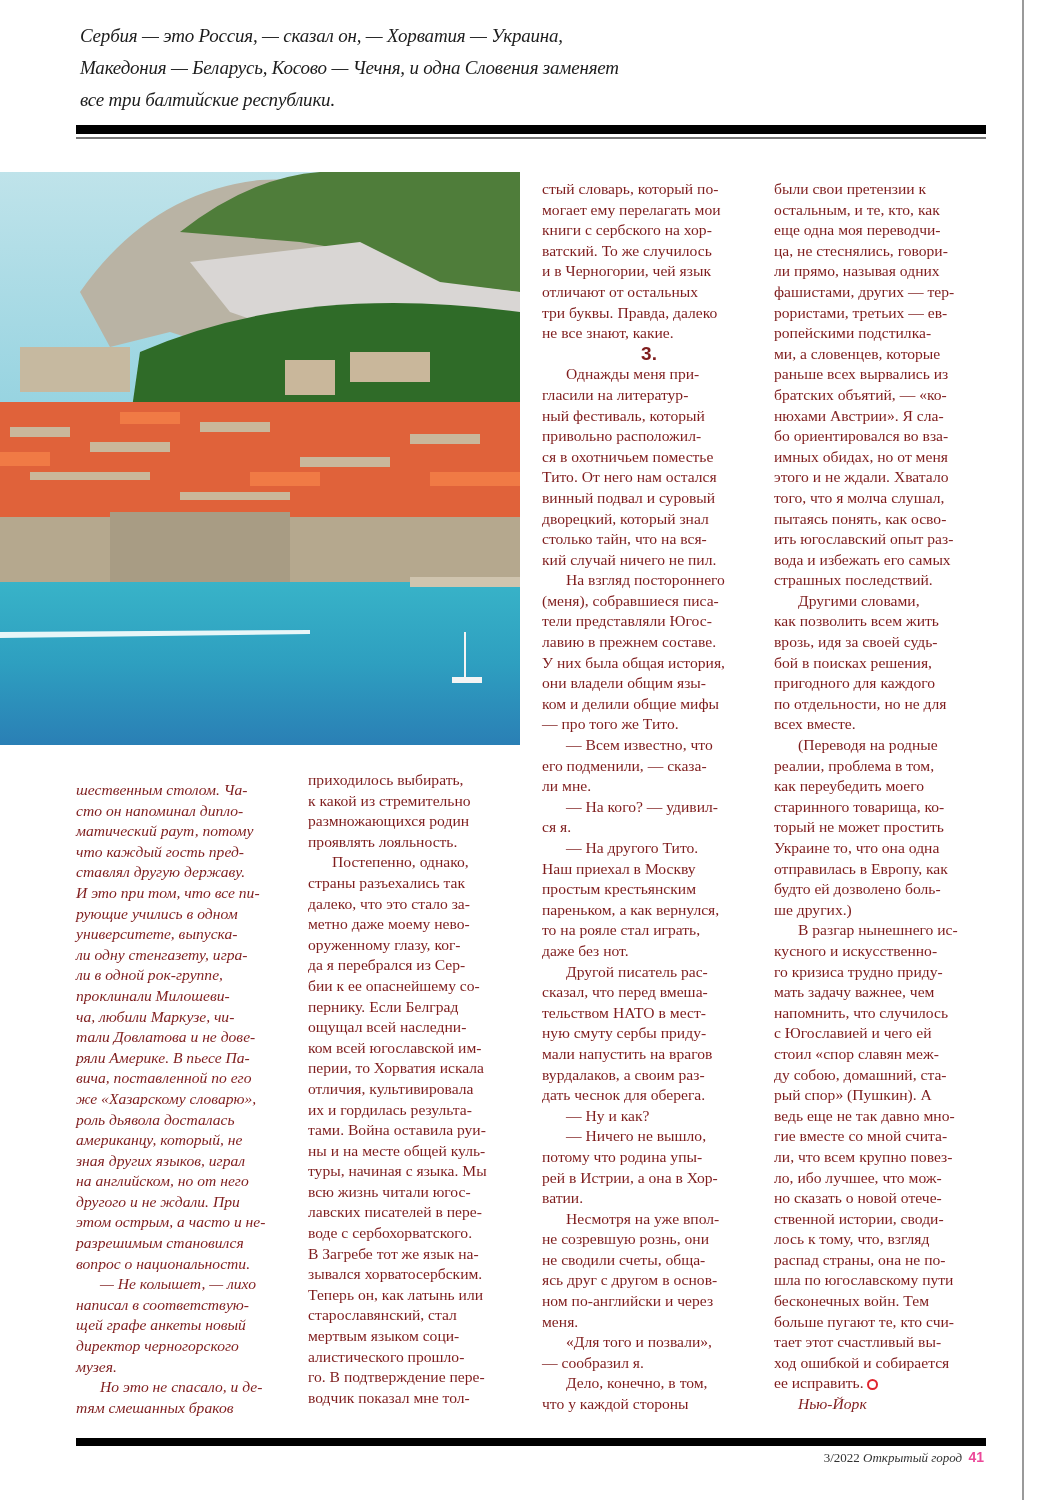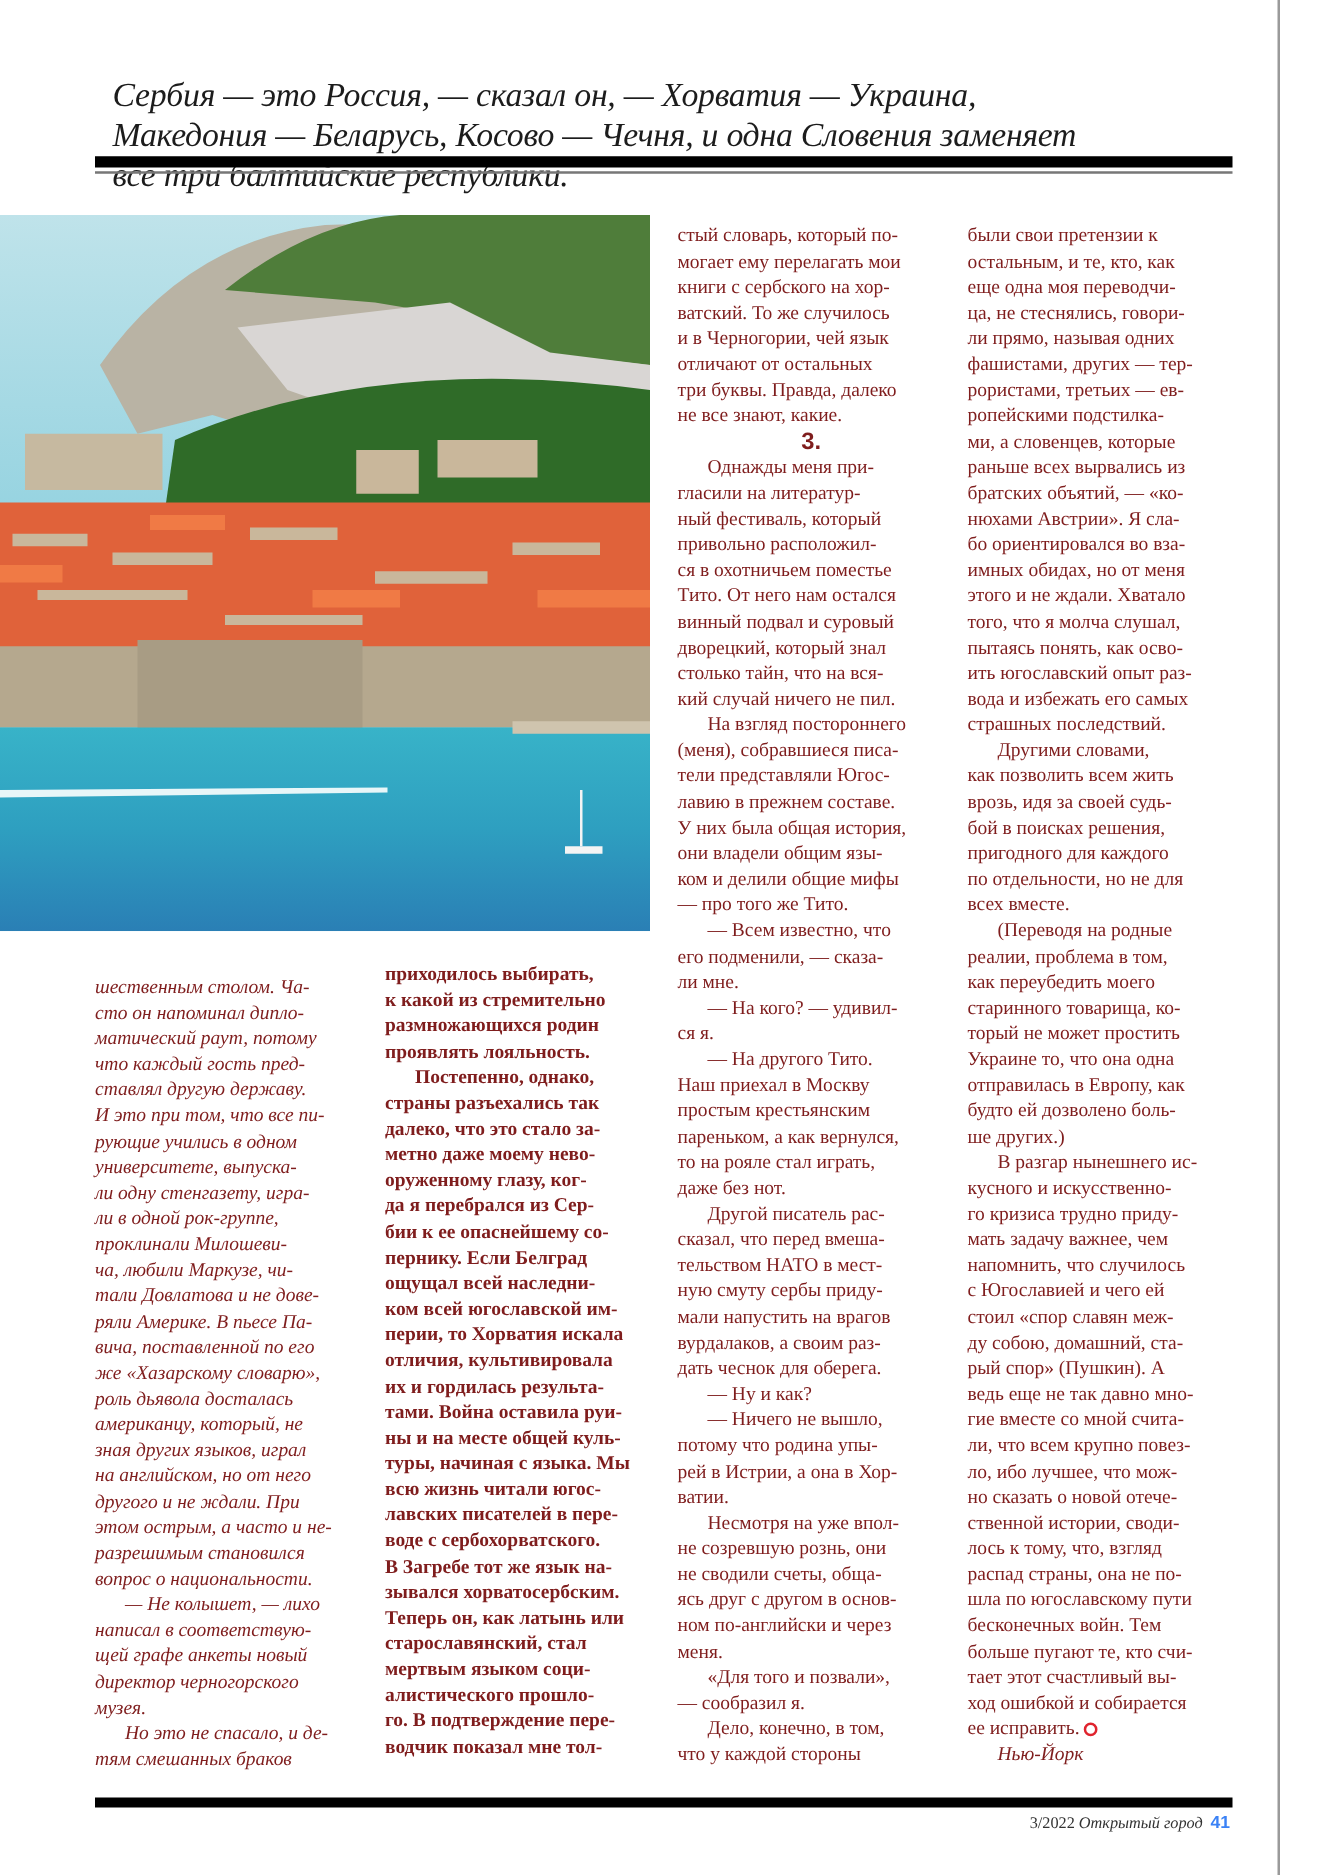--- a/index.html
+++ b/index.html
@@ -5,24 +5,23 @@
   html, body { margin: 0; padding: 0; }
   body {
     width: 1061px; height: 1500px; position: relative; overflow: hidden;
     background: #ffffff; color: #1a1a1a;
     font-family: "Liberation Serif", "DejaVu Serif", serif;
   }
   .page-edge {
     position: absolute; left: 1022px; top: 0; width: 2px; height: 1500px; background: #9a9a9a;
   }
   .pullquote {
-    position: absolute; left: 90px; top: 20px; width: 900px;
-    font-style: italic; font-size: 27px; line-height: 32px; color: #1c1c1c;
+    position: absolute; left: 80px; top: 20px; width: 900px;
+    font-style: italic; font-size: 19px; line-height: 32px; color: #1c1c1c;
     letter-spacing: -0.2px;
-    margin-top: 40px;
   }
   .pullquote .ln { display: block; white-space: nowrap; }
   .rule-thick { position: absolute; left: 76px; top: 125px; width: 910px; height: 9px; background: #000; }
   .rule-thin { position: absolute; left: 76px; top: 137px; width: 910px; height: 2px; background: #777; }
 
   .photo { position: absolute; left: 0; top: 172px; width: 520px; height: 573px; overflow: hidden; }
   .photo svg { display: block; }
 
   .col {
     position: absolute; width: 214px;
@@ -33,30 +32,30 @@
   .sec-num {
     display: block; text-align: center; height: 20.6px;
     font-family: "Liberation Sans", "DejaVu Sans", sans-serif; font-weight: bold; font-size: 19px;
   }
   .col .sign { font-style: italic; }
   .end-mark {
     display: inline-block; width: 7px; height: 7px; border: 2px solid #e0242e; border-radius: 50%;
     vertical-align: middle; margin-left: 3px;
   }
   #col1 { left: 76px; top: 780px; font-style: italic; }
-  #col2 { left: 308px; top: 770px; font-weight: bold; }
+  #col2 { left: 308px; top: 770px; }
   #col3 { left: 542px; top: 179px; }
   #col4 { left: 774px; top: 179px; }
 
   .rule-footer { position: absolute; left: 76px; top: 1438px; width: 910px; height: 8px; background: #000; }
   .footer {
     position: absolute; right: 77px; top: 1449px; font-size: 13px; color: #333; white-space: nowrap;
   }
   .footer .mag { font-style: italic; }
-  .footer .pg { font-family: "Liberation Sans", "DejaVu Sans", sans-serif; font-weight: bold; font-size: 14px; color:#3b82f6; margin-left: 3px; }
+  .footer .pg { font-family: "Liberation Sans", "DejaVu Sans", sans-serif; font-weight: bold; font-size: 14px; color:#ec4899; margin-left: 3px; }
 </style>
 </head>
 <body>
 
 <div class="page-edge"></div>
 
 <div class="pullquote">
   <span class="ln">Сербия — это Россия, — сказал он, — Хорватия — Украина,</span>
   <span class="ln">Македония — Беларусь, Косово — Чечня, и одна Словения заменяет</span>
   <span class="ln">все три балтийские республики.</span>

